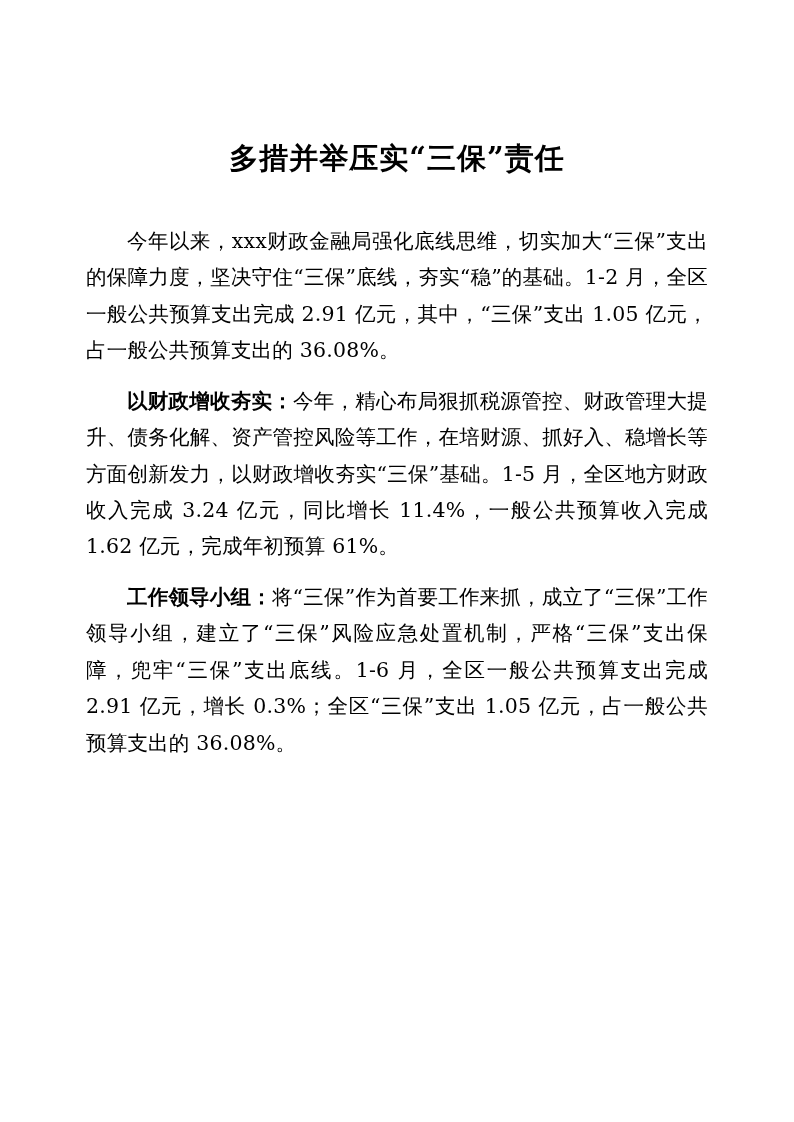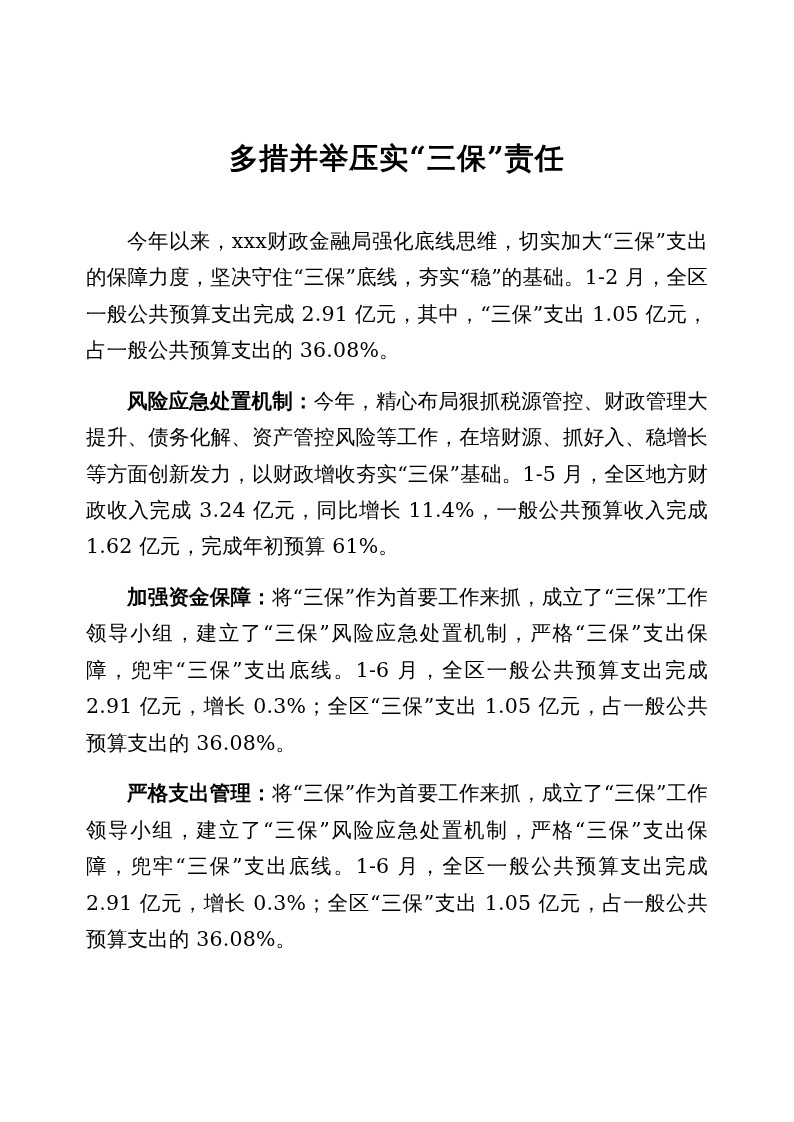--- a/index.html
+++ b/index.html
@@ -51,24 +51,21 @@
 
 <div class="page">
 
   <h1 class="doc-title">多措并举压实“三保”责任</h1>
 
   <p class="para">
     <span class="lead"></span><span class="para-body">今年以来，xxx财政金融局强化底线思维，切实加大“三保”支出的保障力度，坚决守住“三保”底线，夯实“稳”的基础。1-2 月，全区一般公共预算支出完成 2.91 亿元，其中，“三保”支出 1.05 亿元，占一般公共预算支出的 36.08%。</span>
   </p>
 
   <p class="para">
-    <span class="lead">风险应急处置机制：</span><span class="para-body">今年，精心布局狠抓税源管控、财政管理大提升、债务化解、资产管控风险等工作，在培财源、抓好入、稳增长等方面创新发力，以财政增收夯实“三保”基础。1-5 月，全区地方财政收入完成 3.24 亿元，同比增长 11.4%，一般公共预算收入完成 1.62 亿元，完成年初预算 61%。</span>
+    <span class="lead">以财政增收夯实：</span><span class="para-body">今年，精心布局狠抓税源管控、财政管理大提升、债务化解、资产管控风险等工作，在培财源、抓好入、稳增长等方面创新发力，以财政增收夯实“三保”基础。1-5 月，全区地方财政收入完成 3.24 亿元，同比增长 11.4%，一般公共预算收入完成 1.62 亿元，完成年初预算 61%。</span>
   </p>
 
   <p class="para">
-    <span class="lead">加强资金保障：</span><span class="para-body">将“三保”作为首要工作来抓，成立了“三保”工作领导小组，建立了“三保”风险应急处置机制，严格“三保”支出保障，兜牢“三保”支出底线。1-6 月，全区一般公共预算支出完成 2.91 亿元，增长 0.3%；全区“三保”支出 1.05 亿元，占一般公共预算支出的 36.08%。</span>
+    <span class="lead">工作领导小组：</span><span class="para-body">将“三保”作为首要工作来抓，成立了“三保”工作领导小组，建立了“三保”风险应急处置机制，严格“三保”支出保障，兜牢“三保”支出底线。1-6 月，全区一般公共预算支出完成 2.91 亿元，增长 0.3%；全区“三保”支出 1.05 亿元，占一般公共预算支出的 36.08%。</span>
   </p>
 
-  <p class="para">
-    <span class="lead">严格支出管理：</span><span class="para-body">将“三保”作为首要工作来抓，成立了“三保”工作领导小组，建立了“三保”风险应急处置机制，严格“三保”支出保障，兜牢“三保”支出底线。1-6 月，全区一般公共预算支出完成 2.91 亿元，增长 0.3%；全区“三保”支出 1.05 亿元，占一般公共预算支出的 36.08%。</span>
-  </p>
 
 </div>
 
 </body></html>

